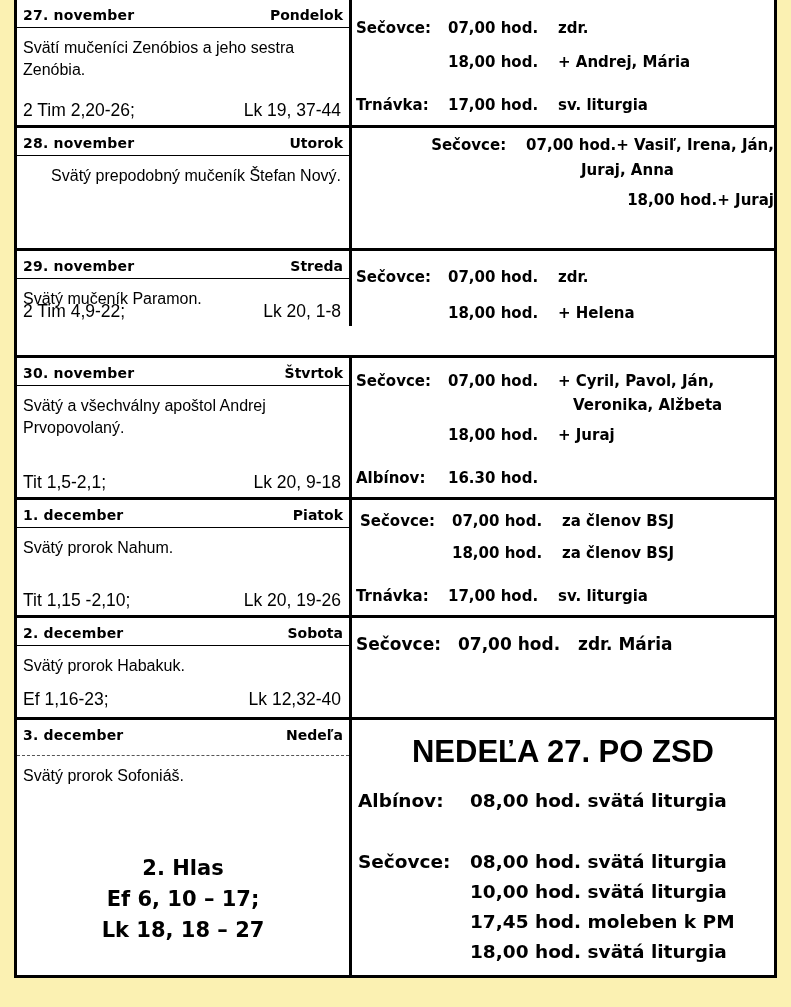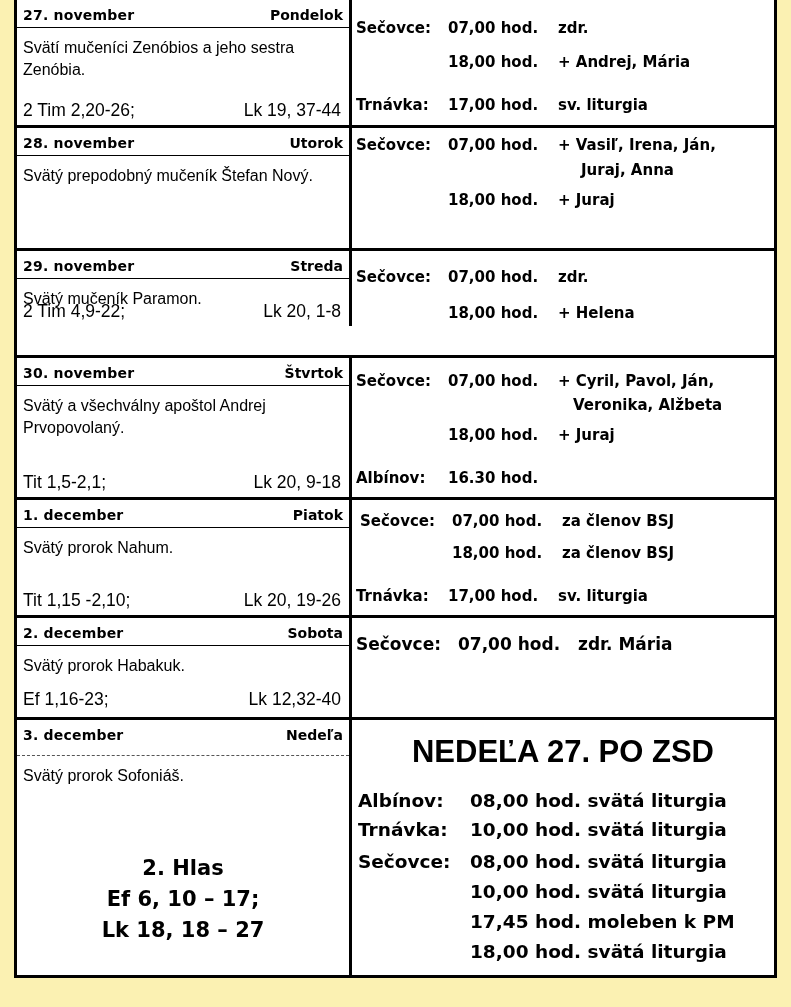--- a/index.html
+++ b/index.html
@@ -70,21 +70,21 @@
         <span class="gos">Lk 19, 37-44</span>
       </div>
     </div>
     <div class="right">
       <div class="svc" style="top:19px"><span class="place">Sečovce:</span><span class="time">07,00 hod.</span><span class="intent">zdr.</span></div>
       <div class="svc" style="top:53px"><span class="place"></span><span class="time">18,00 hod.</span><span class="intent">+ Andrej, Mária</span></div>
       <div class="svc" style="top:96px"><span class="place">Trnávka:</span><span class="time">17,00 hod.</span><span class="intent">sv. liturgia</span></div>
     </div>
   </div>
 
-  <div class="row" style="top:125px; height:145px;">
+  <div class="row" style="top:125px; height:145px;text-align:right;">
     <div class="left">
       <div class="dayhdr">
         <span class="date">28. november</span>
         <span class="wday">Utorok</span>
       </div>
       <div class="saint">Svätý prepodobný mučeník Štefan Nový.</div>
     </div>
     <div class="right">
       <div class="svc" style="top:8px"><span class="place">Sečovce:</span><span class="time">07,00 hod.</span><span class="intent">+ Vasiľ, Irena, Ján,</span></div>
       <div class="cont" style="top:33px; left:229px;">Juraj, Anna</div>
@@ -175,21 +175,20 @@
       <div class="saint" style="top:45px;">Svätý prorok Sofoniáš.</div>
       <div class="hlas">
         <div>2. Hlas</div>
         <div>Ef 6, 10 – 17;</div>
         <div>Lk 18, 18 – 27</div>
       </div>
     </div>
     <div class="right">
       <div class="sunday-title">NEDEĽA 27. PO ZSD</div>
       <div class="sun" style="top:70px"><span class="place">Albínov:</span><span>08,00 hod.</span> <span>svätá liturgia</span></div>
-      <div class="sun" style="top:99px"><span class="place">Trnávka:</span><span>10,00 hod.</span> <span>svätá liturgia</span></div>
       <div class="sun" style="top:131px"><span class="place">Sečovce:</span><span>08,00 hod.</span> <span>svätá liturgia</span></div>
       <div class="sun" style="top:161px"><span class="place"></span><span>10,00 hod.</span> <span>svätá liturgia</span></div>
       <div class="sun" style="top:191px"><span class="place"></span><span>17,45 hod.</span> <span>moleben k PM</span></div>
       <div class="sun" style="top:221px"><span class="place"></span><span>18,00 hod.</span> <span>svätá liturgia</span></div>
     </div>
   </div>
 
 </div>
 
 </body></html>

